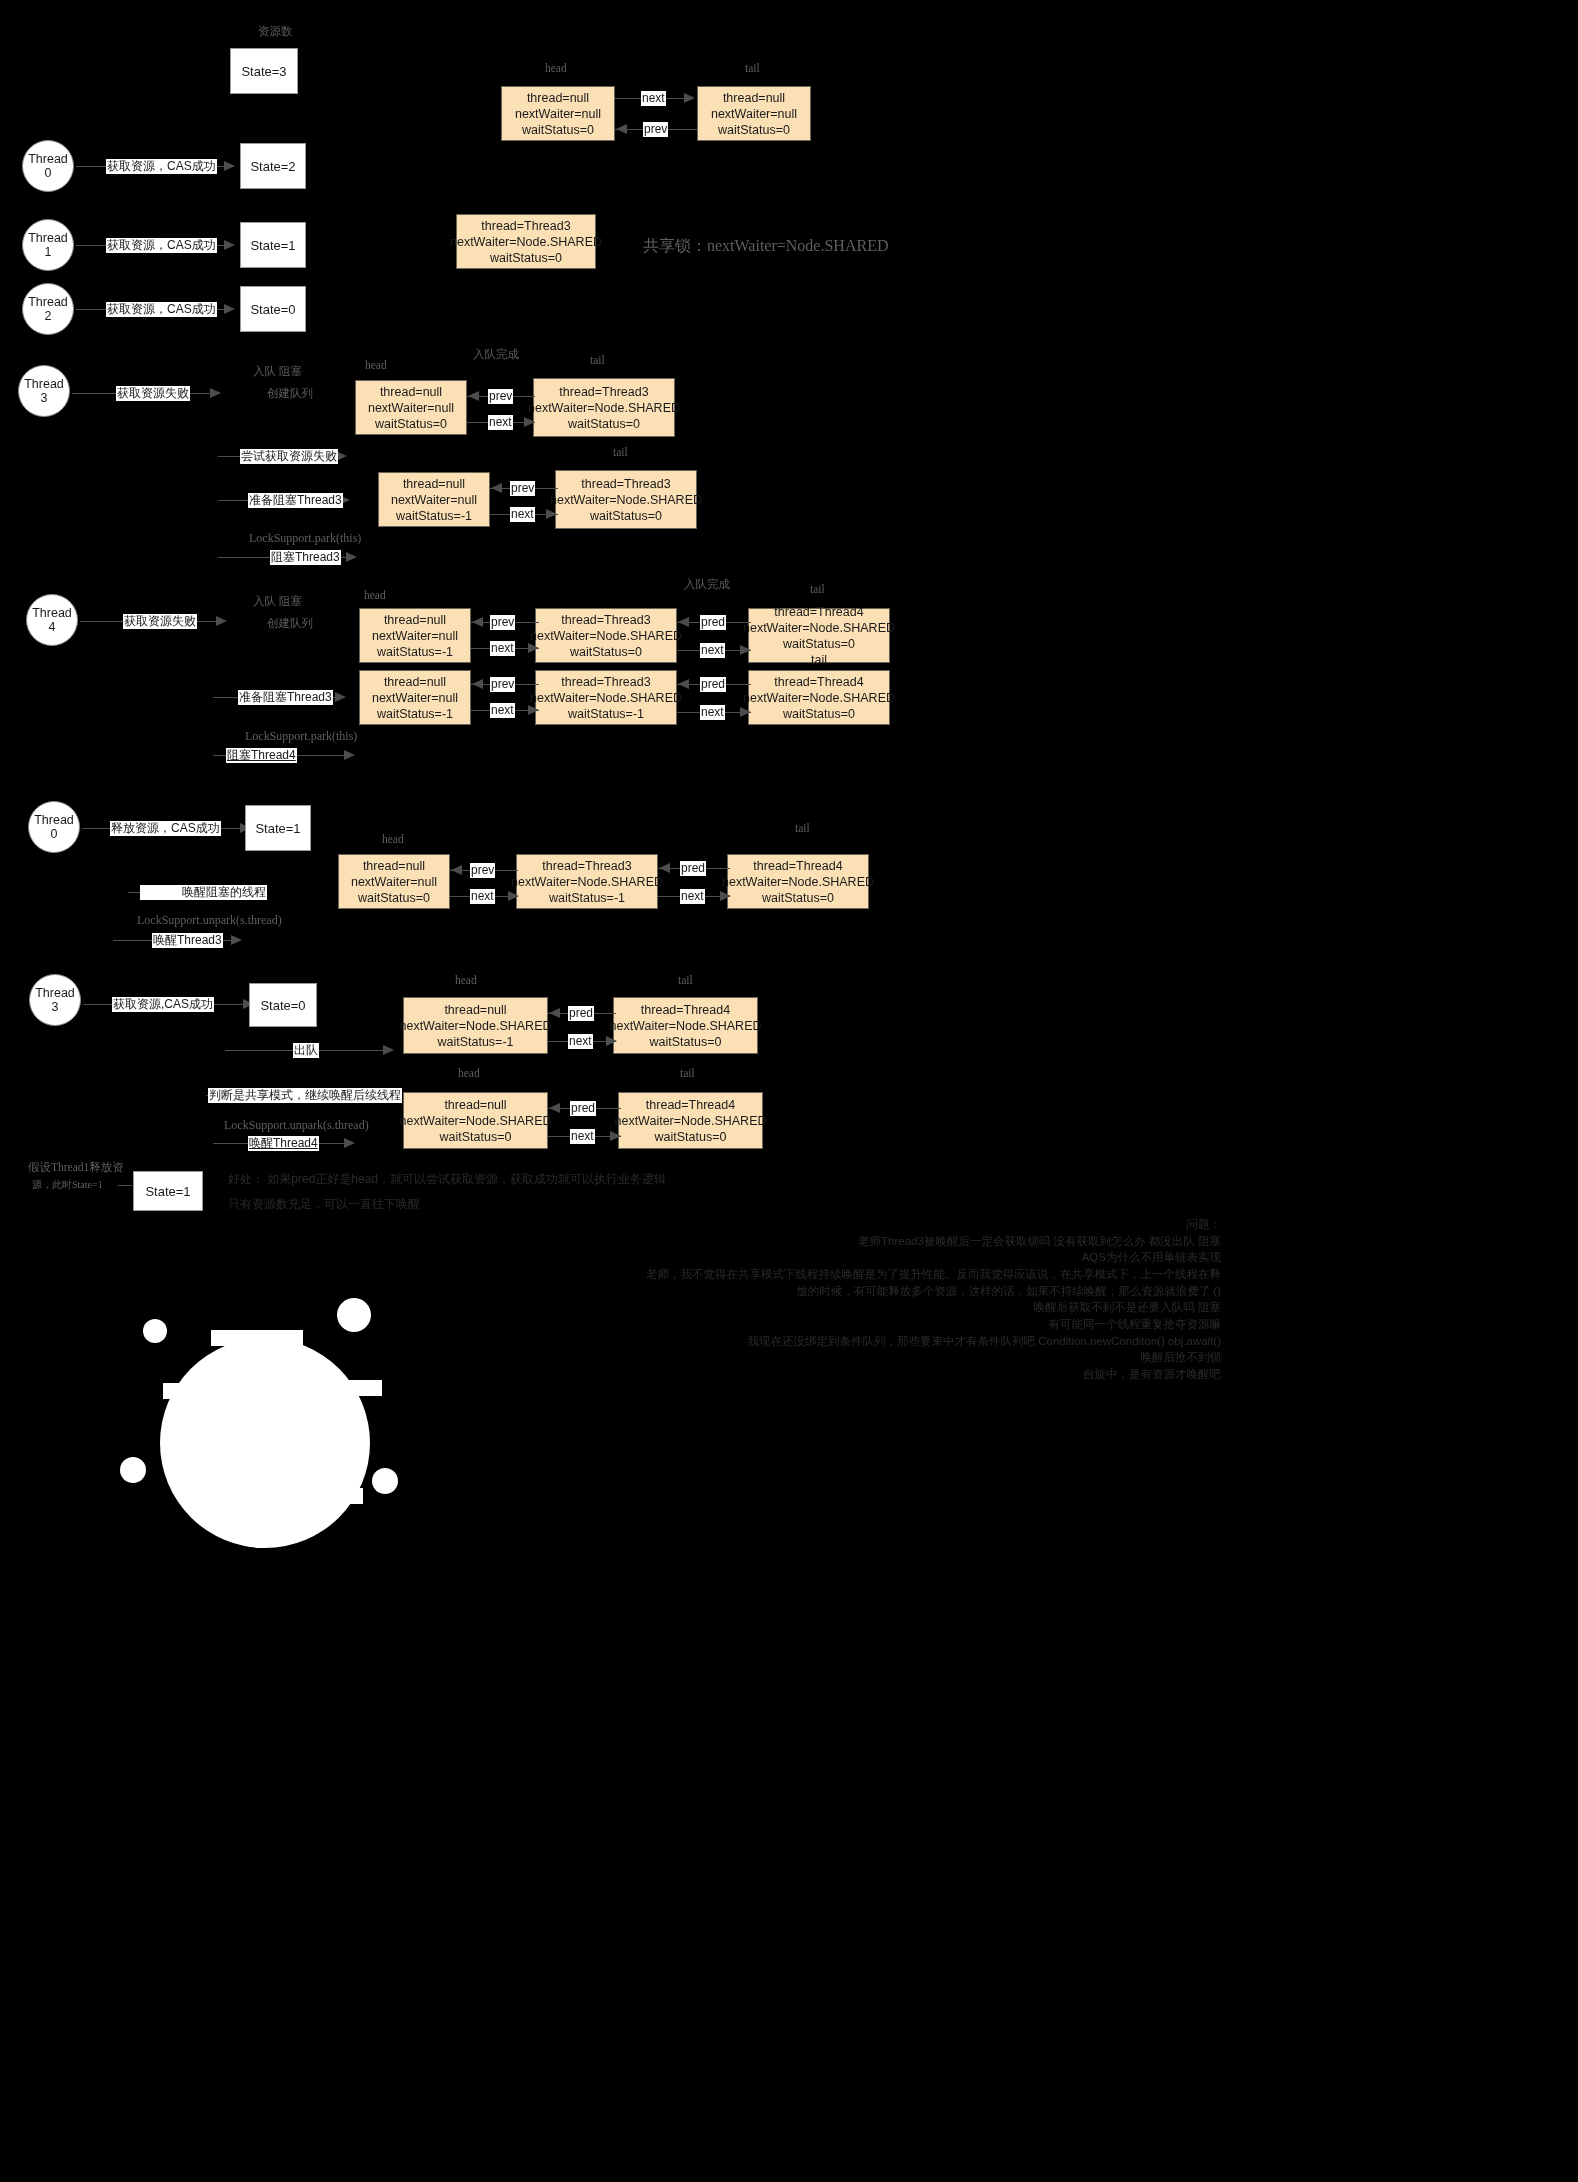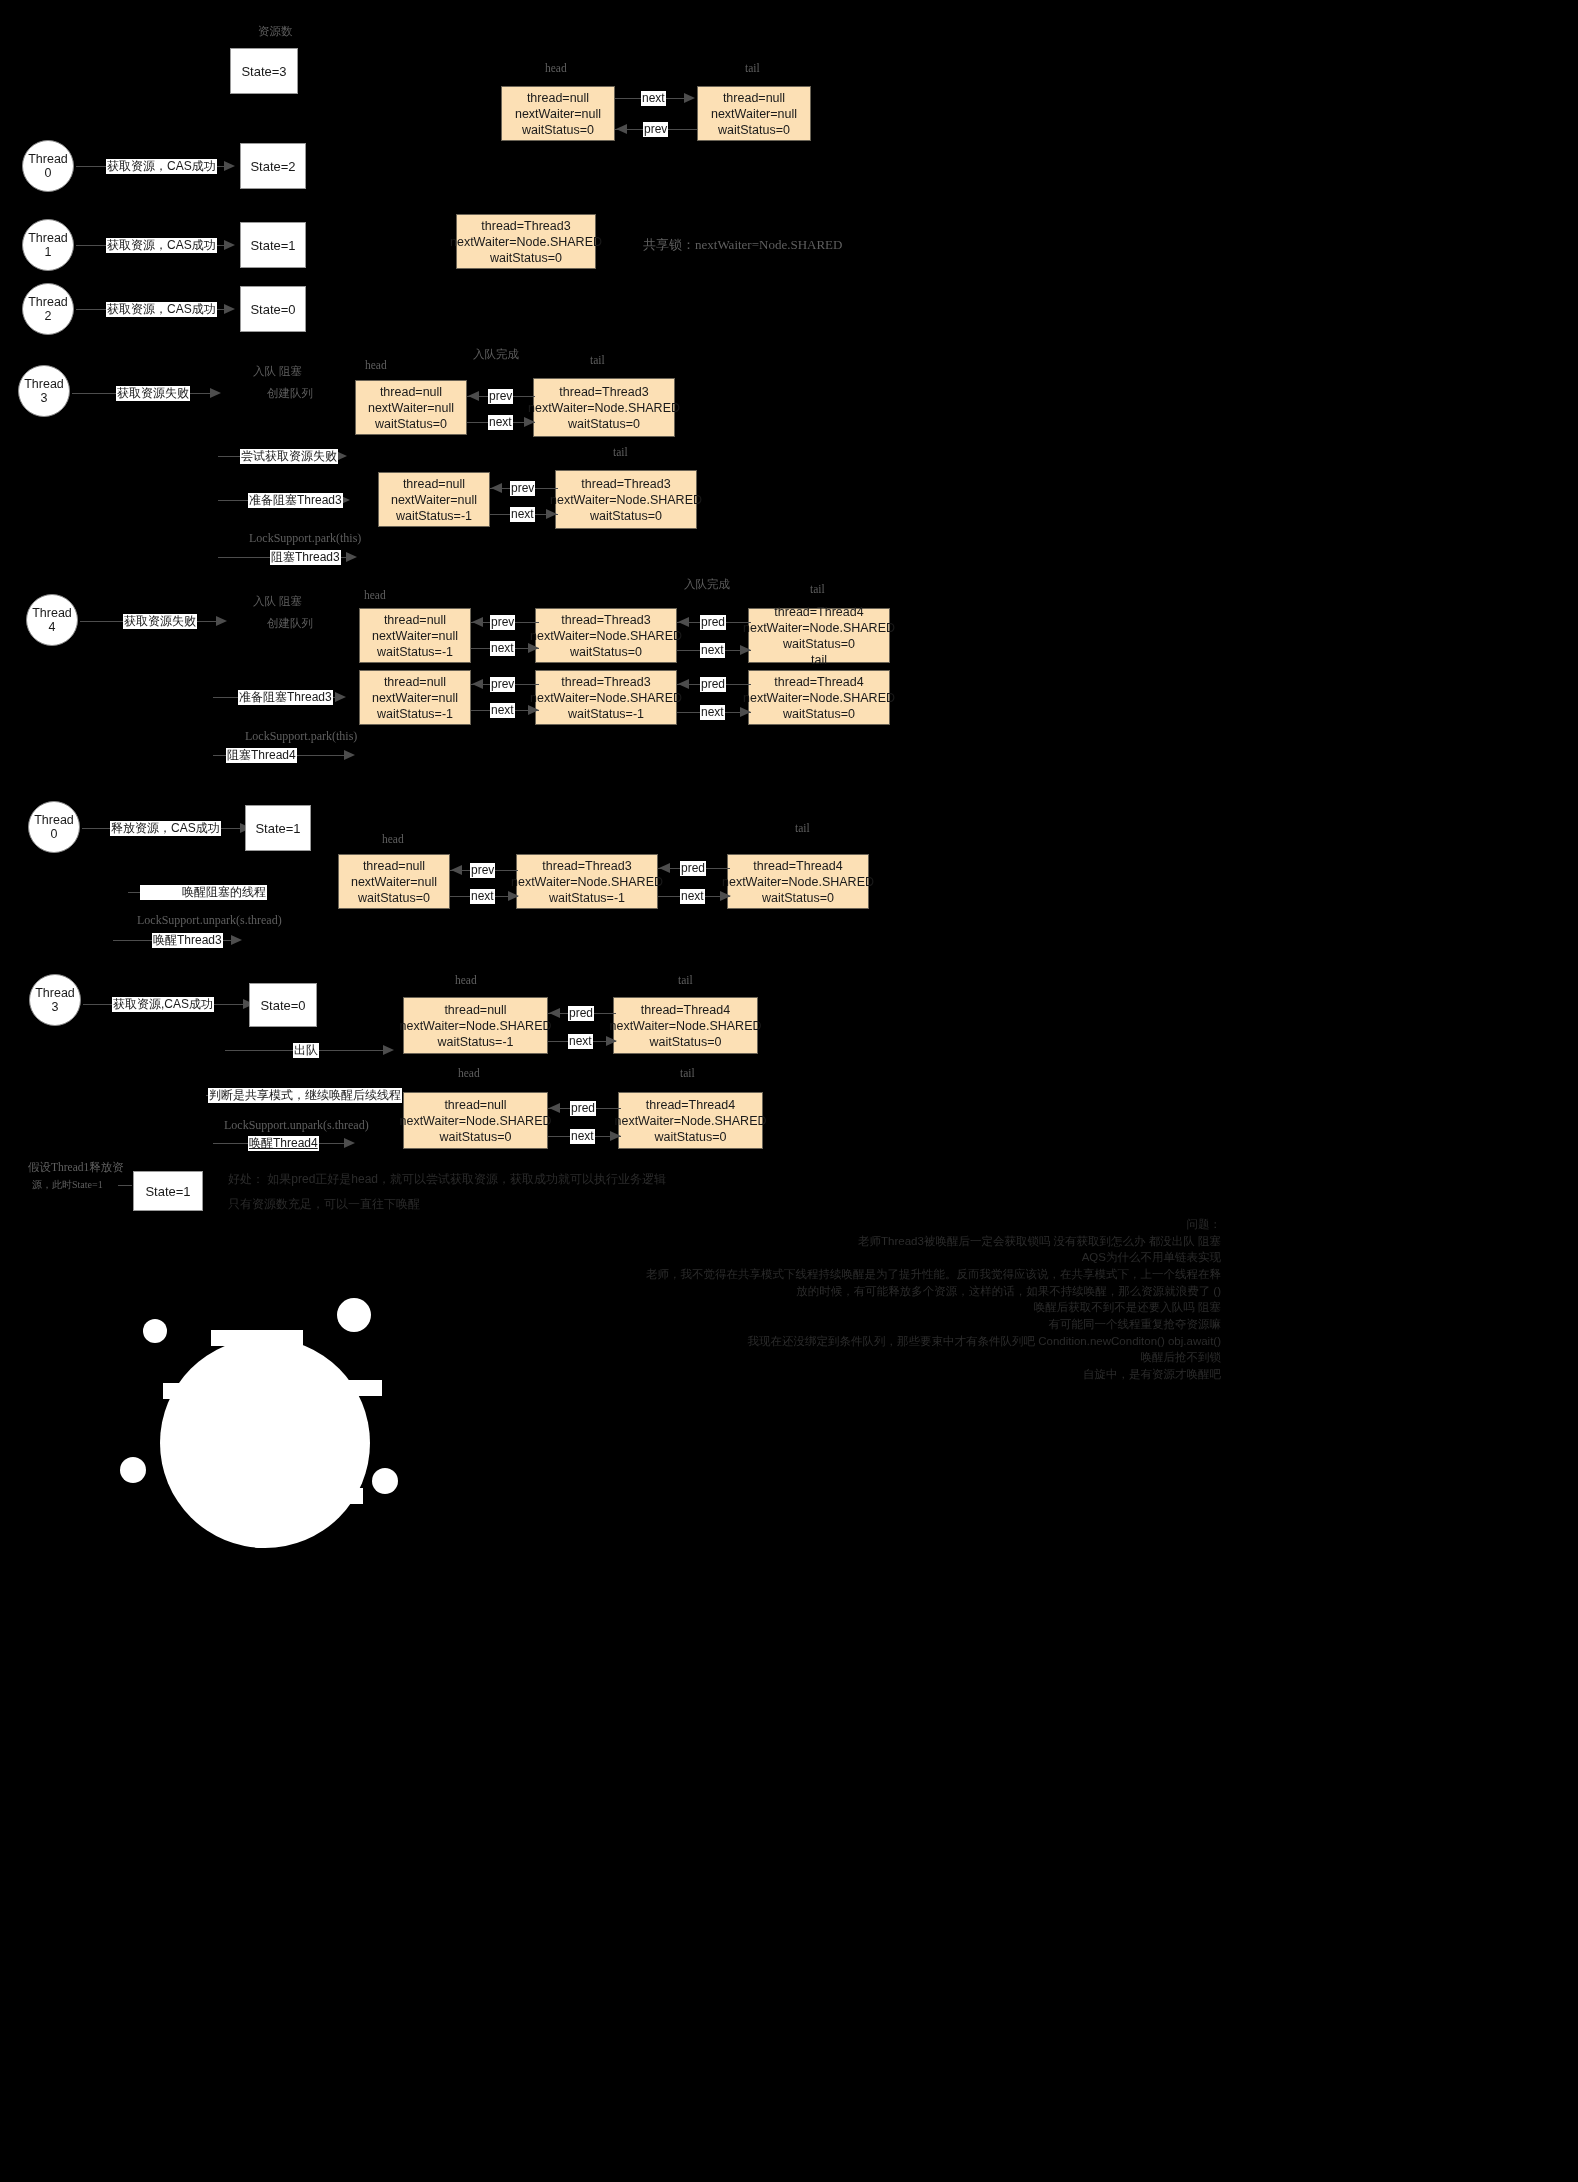--- a/index.html
+++ b/index.html
@@ -96,21 +96,21 @@
   <div class="abs hline" style="left:76px;top:245px;width:150px;"></div>
   <div class="abs arrowR" style="left:224px;top:240px;"></div>
   <div class="abs elabel" style="left:106px;top:238px;">获取资源，CAS成功</div>
   <div class="abs statebox" style="left:240px;top:222px;width:66px;height:46px;">State=1</div>
 
   <div class="abs node" style="left:456px;top:214px;width:140px;height:55px;">
     <span>thread=Thread3</span>
     <span>nextWaiter=Node.SHARED</span>
     <span>waitStatus=0</span>
   </div>
-  <div class="abs glabel" style="left:643px;top:236px;font-size:13px;">共享锁：nextWaiter=Node.SHARED</div>
+  <div class="abs glabel" style="left:643px;top:236px;font-size:16px;">共享锁：nextWaiter=Node.SHARED</div>
 
   <div class="abs thread" style="left:22px;top:283px;width:52px;height:52px;">
     <div><span>Thread</span><br><span>2</span></div>
   </div>
   <div class="abs hline" style="left:76px;top:309px;width:150px;"></div>
   <div class="abs arrowR" style="left:224px;top:304px;"></div>
   <div class="abs elabel" style="left:106px;top:302px;">获取资源，CAS成功</div>
   <div class="abs statebox" style="left:240px;top:286px;width:66px;height:46px;">State=0</div>
 
   <div class="abs thread" style="left:18px;top:365px;width:52px;height:52px;">
@@ -248,21 +248,21 @@
   <div class="abs hline" style="left:677px;top:684px;width:74px;"></div>
   <div class="abs arrowL" style="left:678px;top:679px;"></div>
   <div class="abs elabel" style="left:700px;top:677px;">pred</div>
   <div class="abs hline" style="left:677px;top:712px;width:74px;"></div>
   <div class="abs arrowR" style="left:740px;top:707px;"></div>
   <div class="abs elabel" style="left:700px;top:705px;">next</div>
 
   <div class="abs glabel" style="left:245px;top:729px;font-size:12px;">LockSupport.park(this)</div>
   <div class="abs hline" style="left:213px;top:755px;width:133px;"></div>
   <div class="abs arrowR" style="left:344px;top:750px;"></div>
-  <div class="abs elabel" style="left:226px;top:748px;">阻塞Thread4</div>
+  <div class="abs elabel" style="left:226px;top:748px;text-decoration:underline;">阻塞Thread4</div>
 
   <div class="abs thread" style="left:28px;top:801px;width:52px;height:52px;">
     <div><span>Thread</span><br><span>0</span></div>
   </div>
   <div class="abs hline" style="left:82px;top:828px;width:160px;"></div>
   <div class="abs arrowR" style="left:240px;top:823px;"></div>
   <div class="abs elabel" style="left:110px;top:821px;">释放资源，CAS成功</div>
   <div class="abs statebox" style="left:245px;top:805px;width:66px;height:46px;">State=1</div>
 
   <div class="abs glabel" style="left:382px;top:833px;">head</div>

